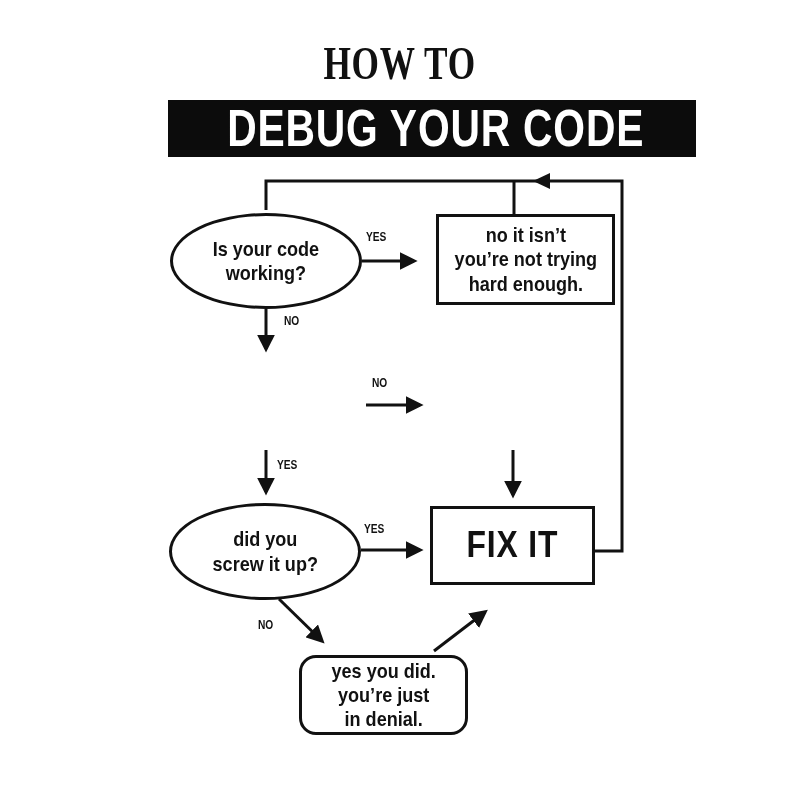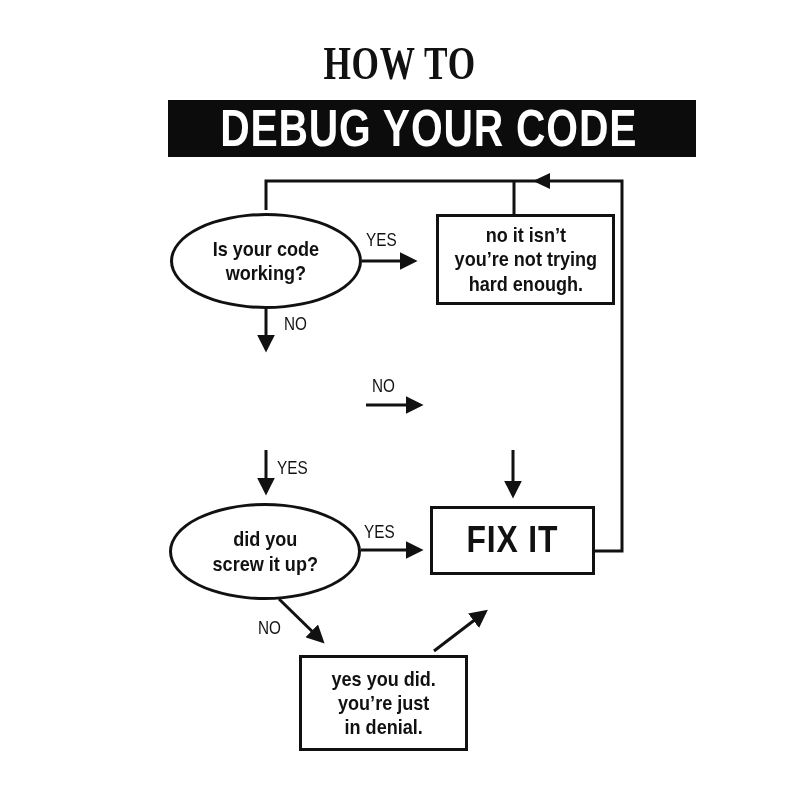--- a/index.html
+++ b/index.html
@@ -25,21 +25,21 @@
     font-size: 47px;
     font-weight: bold;
     letter-spacing: 1px;
     transform: scaleX(0.75);
     transform-origin: center;
     white-space: nowrap;
   }
   .title-bar {
     left: 168px; top: 100px; width: 528px; height: 57px;
     background: #0c0c0c;
-    display: flex; align-items: center; justify-content: flex-start;
+    display: flex; align-items: center; justify-content: flex-end;
   }
   .title-bar .t {
     display: inline-block;
     color: #ffffff;
     font-size: 51px;
     font-weight: bold;
     letter-spacing: 1px;
     transform: scaleX(0.80);
     transform-origin: center;
     white-space: nowrap;
@@ -65,22 +65,22 @@
     font-size: 21px;
     line-height: 1.15;
     white-space: pre-line;
     transform: scaleX(0.86);
     transform-origin: center;
   }
   .fix .node-text { font-size: 37px; letter-spacing: 1px; }
 
   
   .edge-label {
-    font-weight: normal;
-    font-size: 18px;
+    font-weight: bold;
+    font-size: 12px;
     line-height: 1;
   }
   .edge-label .t {
     display: inline-block;
     transform: scaleX(0.85);
     transform-origin: left center;
     white-space: nowrap;
   }
 </style>
 </head>
@@ -136,25 +136,25 @@
 hard enough.</span>
   </div>
 
 
 
   <div class="abs node ellipse" style="left:169px; top:503px; width:192px; height:97px;">
     <span class="node-text">did you
 screw it up?</span>
   </div>
 
-  <div class="abs node fix" style="left:430px; top:506px; width:165px; height:69px;">
+  <div class="abs node fix" style="left:430px; top:506px; width:165px; height:79px;">
     <span class="node-text">FIX IT</span>
   </div>
 
-  <div class="abs node" style="left:299px; top:655px; width:169px; height:96px;">
+  <div class="abs node" style="left:299px; top:655px; width:169px; height:80px;border-radius:17px;">
     <span class="node-text">yes you did.
 you’re just
 in denial.</span>
   </div>
 
   <div class="abs edge-label" style="left:366px; top:231px;">
     <span class="t">YES</span>
   </div>
   <div class="abs edge-label" style="left:284px; top:315px;">
     <span class="t">NO</span>

